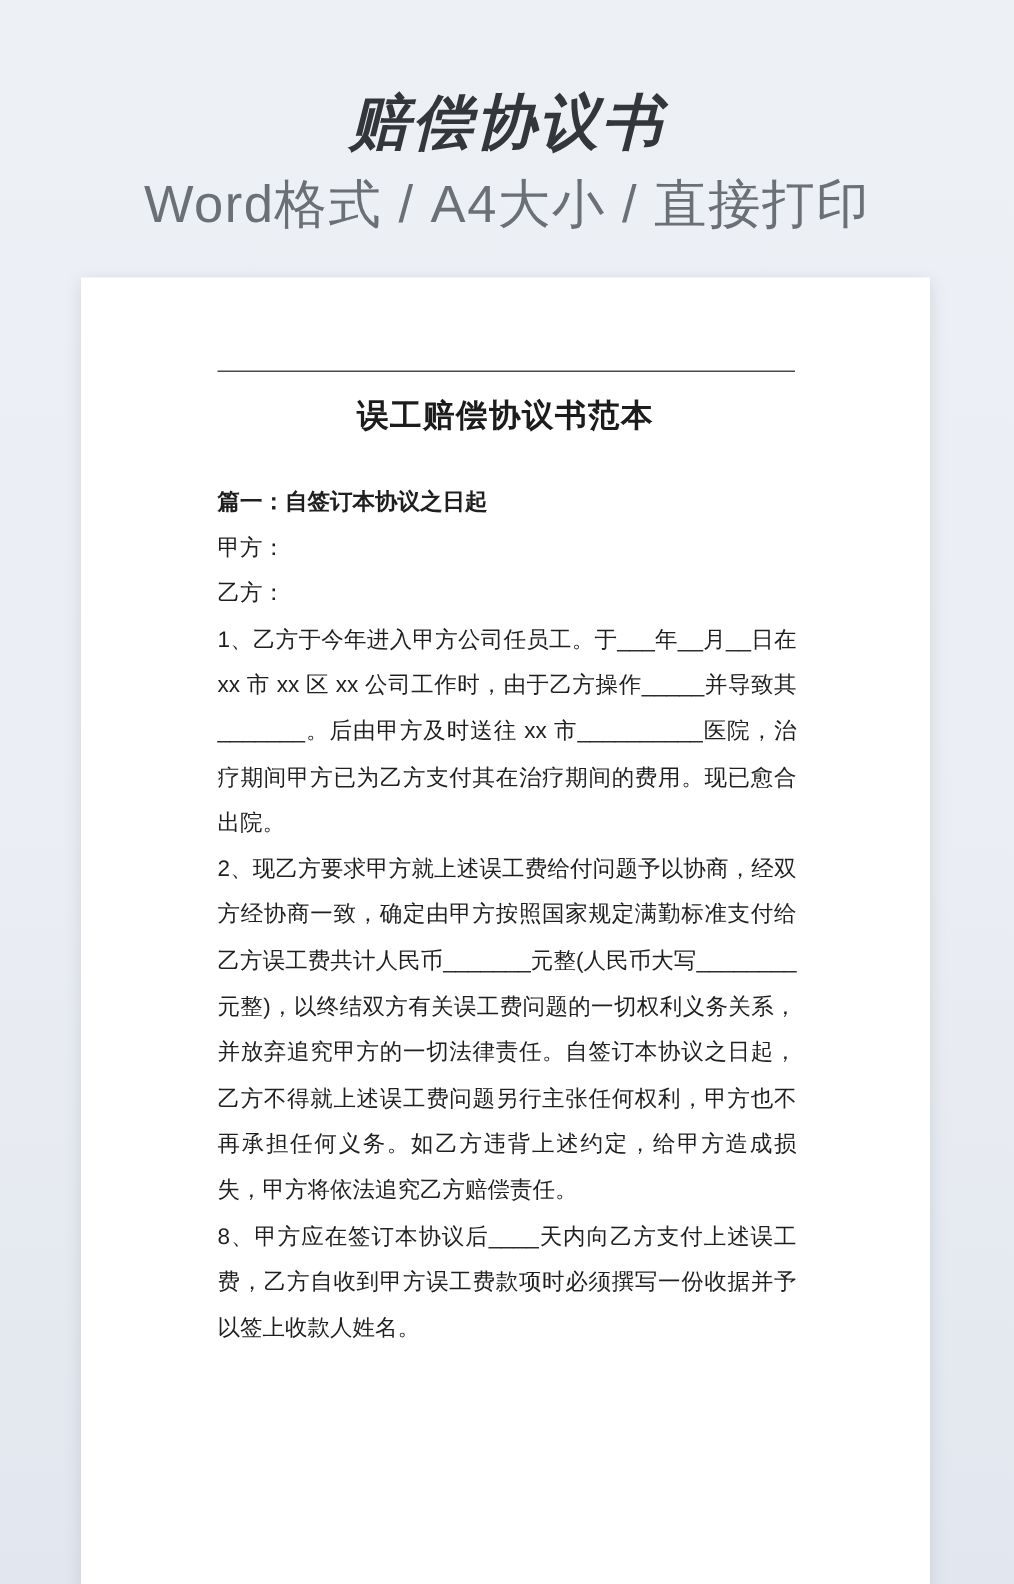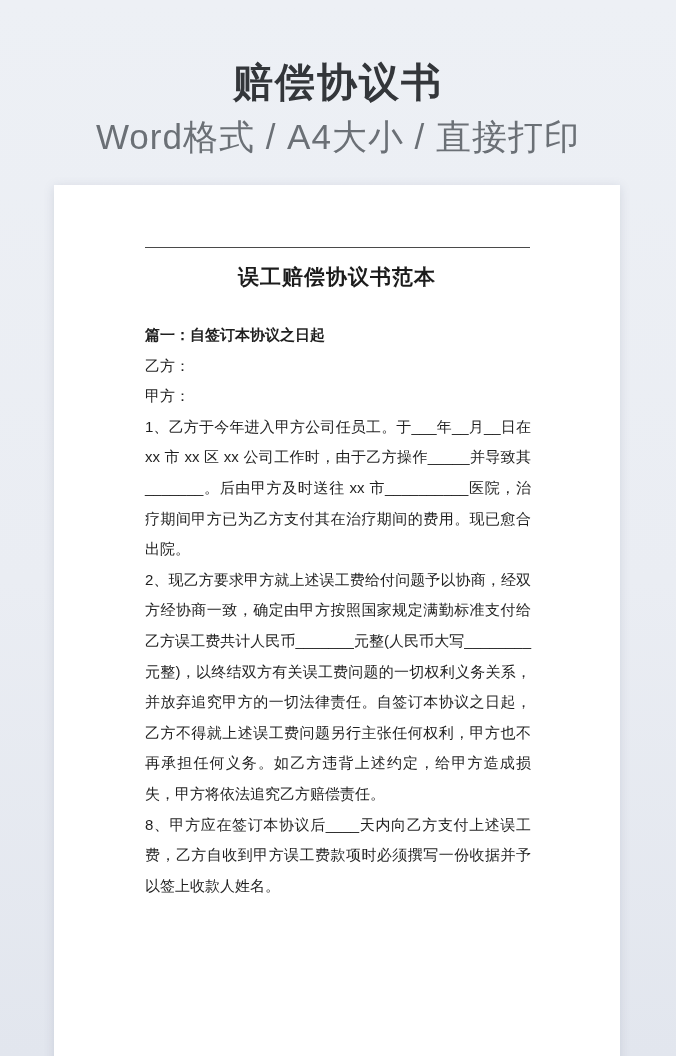--- a/index.html
+++ b/index.html
@@ -15,20 +15,21 @@
   .banner {
     padding-top: 58px;
     text-align: center;
   }
   .banner-title {
     font-size: 40px;
     font-weight: bold;
     color: #33363a;
     letter-spacing: 2px;
     line-height: 1.2;
+    font-style: italic;
   }
   .banner-subtitle {
     margin-top: 10px;
     font-size: 35px;
     color: #6b7076;
     letter-spacing: 1px;
     line-height: 1.2;
   }
 
   
@@ -83,21 +84,21 @@
   <div class="banner-subtitle">Word格式 / A4大小 / 直接打印</div>
 </div>
 
 <div class="sheet">
   <hr class="doc-rule">
 
   <div class="doc-title">误工赔偿协议书范本</div>
 
   <div class="doc-body">
     <p class="section-heading">篇一：自签订本协议之日起</p>
+    <p>甲方：</p>
     <p>乙方：</p>
-    <p>甲方：</p>
     <p>1、乙方于今年进入甲方公司任员工。于___年__月__日在 xx 市 xx 区 xx 公司工作时，由于乙方操作_____并导致其_______。后由甲方及时送往 xx 市__________医院，治疗期间甲方已为乙方支付其在治疗期间的费用。现已愈合出院。</p>
     <p>2、现乙方要求甲方就上述误工费给付问题予以协商，经双方经协商一致，确定由甲方按照国家规定满勤标准支付给乙方误工费共计人民币_______元整(人民币大写________元整)，以终结双方有关误工费问题的一切权利义务关系，并放弃追究甲方的一切法律责任。自签订本协议之日起，乙方不得就上述误工费问题另行主张任何权利，甲方也不再承担任何义务。如乙方违背上述约定，给甲方造成损失，甲方将依法追究乙方赔偿责任。</p>
     <p>8、甲方应在签订本协议后____天内向乙方支付上述误工费，乙方自收到甲方误工费款项时必须撰写一份收据并予以签上收款人姓名。</p>
   </div>
 
   <div class="page-footer">第 1 页共 3 页</div>
 </div>
 
 </body></html>

